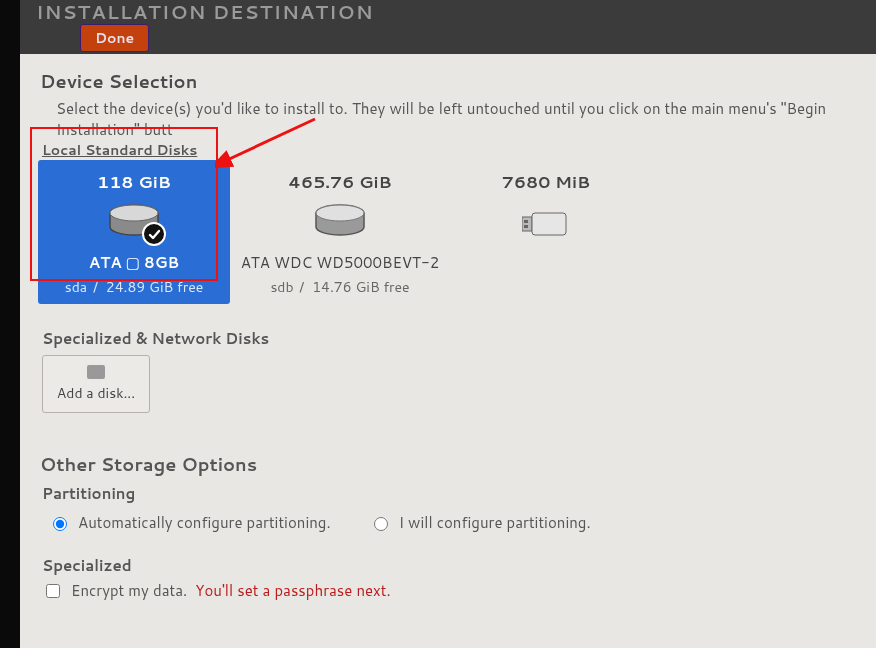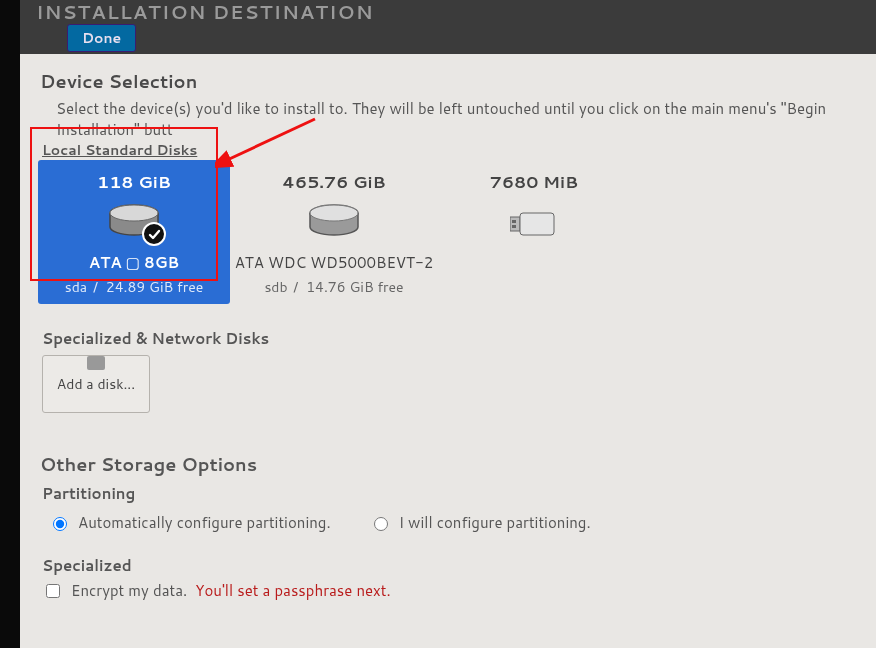--- a/index.html
+++ b/index.html
@@ -1,41 +1,41 @@
 <!DOCTYPE html>
 <html><head>
 <meta charset="utf-8">
 <style>
   html,body{margin:0;padding:0;width:876px;height:648px;background:#0a0a0a;font-family:"Cantarell","DejaVu Sans",Arial,sans-serif;color:#4a4a4a;overflow:hidden;}
   .screen{position:relative;width:876px;height:648px;}
   .titlebar{position:absolute;left:20px;top:0;right:0;height:54px;background:#3b3b3b;}
   .titlebar-label{position:absolute;left:16px;top:-2px;font-size:19px;font-weight:700;letter-spacing:1px;color:#9a9a9a;}
-  .done-btn{position:absolute;left:47px;top:24px;height:26px;padding:0 14px;line-height:26px;background:#0369a1;color:#e8e0f0;border:1px solid #3a1c70;border-radius:3px;font-size:14px;font-weight:600;cursor:pointer;}
+  .done-btn{position:absolute;left:60px;top:24px;height:26px;padding:0 14px;line-height:26px;background:#c2410c;color:#e8e0f0;border:1px solid #3a1c70;border-radius:3px;font-size:14px;font-weight:600;cursor:pointer;}
   .panel{position:absolute;left:20px;top:54px;right:0;bottom:0;background:#e9e7e4;filter:blur(0.3px);}
   .section{padding:0 16px;}
   .h-devsel{font-size:18px;font-weight:700;color:#4a4a4a;margin:14px 0 2px 4px;}
   .desc{font-size:15px;color:#555;margin:4px 0 0 20px;}
   .legend{font-size:14px;font-weight:700;color:#555;margin:0 0 0 6px;text-decoration:underline;}
-  .disks-row{display:flex;gap:8px;align-items:flex-start;margin:0 0 0 2px;position:relative;text-align:center;}
+  .disks-row{display:flex;gap:14px;align-items:flex-start;margin:0 0 0 2px;position:relative;text-align:center;}
   .disk{width:192px;height:144px;border:1px solid transparent;border-radius:3px;display:flex;flex-direction:column;align-items:center;justify-content:flex-start;padding:8px 4px 6px 4px;box-sizing:border-box;cursor:pointer;}
   .disk .size{font-size:17px;margin-bottom:6px;color:#444;font-weight:600;}
   .disk .iconwrap{position:relative;width:56px;height:40px;margin:4px 0 8px 0;}
   .disk .name{font-size:15px;color:#444;font-weight:400;margin-top:2px;white-space:nowrap;}
   .disk .free{font-size:14px;color:#666;margin-top:4px;}
   .disk.selected{background:#2a6dd4;color:#fff;}
   .disk.selected .size{color:#fff;font-weight:700;}
   .disk.selected .name{color:#fff;font-weight:700;}
   .disk.selected .free{color:#dce8fa;}
   .hdd-icon{position:absolute;left:0;top:0;}
   .check-badge{position:absolute;right:-4px;bottom:-4px;width:20px;height:20px;background:#111;border-radius:50%;border:2px solid #fff;display:flex;align-items:center;justify-content:center;}
   .check-badge svg{display:block;}
   .selected-box{position:absolute;left:30px;top:127px;width:184px;height:150px;border:2px solid #e11;z-index:5;pointer-events:none;}
   .arrow{position:absolute;left:215px;top:113px;z-index:6;pointer-events:none;}
   .spec-legend{font-size:15px;font-weight:700;color:#555;margin:24px 0 6px 6px;}
-  .add-disk-btn{display:flex;flex-direction:column;align-items:center;justify-content:flex-start;width:106px;height:56px;background:#eceae7;border:1px solid #b5b2ad;border-radius:3px;margin-left:6px;font-size:14px;color:#444;cursor:pointer;}
+  .add-disk-btn{display:flex;flex-direction:column;align-items:center;justify-content:center;width:106px;height:56px;background:#eceae7;border:1px solid #b5b2ad;border-radius:3px;margin-left:6px;font-size:14px;color:#444;cursor:pointer;}
   .add-disk-btn .plus-icon{width:18px;height:14px;background:#999;border-radius:2px;margin-bottom:4px;position:relative;}
   .h-other{font-size:18px;font-weight:700;color:#555;margin:38px 0 6px 4px;}
   .subhead{font-size:15px;font-weight:700;color:#555;margin:6px 0 4px 6px;}
   .radio-row,.check-row{display:flex;align-items:center;gap:8px;margin:4px 0 4px 6px;font-size:15px;color:#555;}
   .radio-row input,.check-row input{width:14px;height:14px;}
   .radio-group{display:flex;gap:32px;align-items:center;}
   .hint{color:#b91c1c;}
   .sep{letter-spacing:2px;}
   .usb-icon{position:absolute;left:4px;top:6px;}
 </style>

